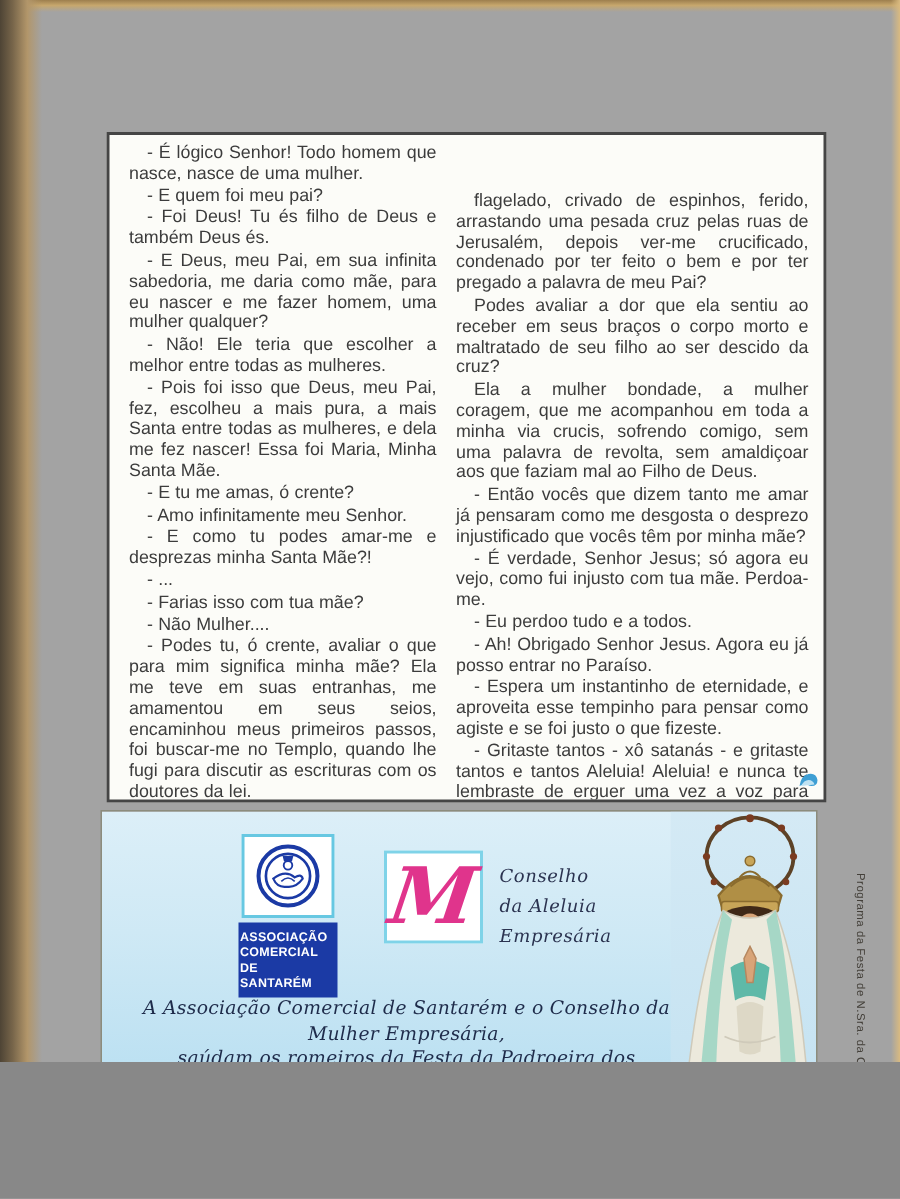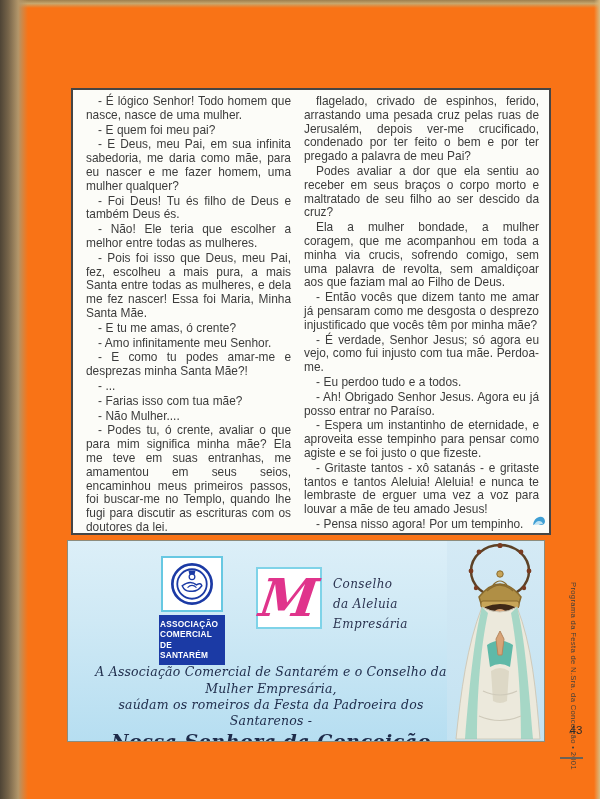--- a/index.html
+++ b/index.html
@@ -1,36 +1,36 @@
 <!DOCTYPE html>
 <html><head>
 <meta charset="utf-8">
 <style>
   html,body{margin:0;padding:0;background:#888;}
   .page{
-    position:relative; width:600px; height:799px; overflow:hidden;
-    background:#f97316;
+    position:relative; width:600px; height:708px; overflow:hidden;
+    background:#a3a3a3;
     font-family:"Liberation Sans", sans-serif;
   }
   .edge-top{position:absolute;left:0;top:0;width:600px;height:8px;
     background:linear-gradient(180deg,#9d7f4e 0%,#c7a76d 45%,rgba(239,210,149,0) 100%);}
   .edge-left{position:absolute;left:0;top:0;width:28px;height:799px;
     background:linear-gradient(90deg,#4e4435 0%,#77654a 30%,#b2966a 65%,rgba(239,210,149,0) 100%);}
   .edge-right{position:absolute;right:0;top:0;width:6px;height:799px;
     background:linear-gradient(270deg,#d9ba80 0%,rgba(239,210,149,0) 100%);}
 
   
   .text-box{
     position:absolute; left:71px; top:88px; width:480px; height:447px;
     box-sizing:border-box; background:#fcfcf8; border:2px solid #454545;
     padding:5px 10px 5px 13px; display:flex; gap:13px; overflow:hidden;
   }
   .col{box-sizing:border-box;}
   .col-left{width:205px;}
-  .col-right{flex:1;}
+  .col-right{flex:1;margin-top:32px;}
   .col p{
     margin:0 0 1px 0; text-indent:12px; text-align:justify;
     font-size:11.9px; line-height:13.8px; color:#3c3c3c;
     word-spacing:0.2px;
   }
   .end-mark{
     position:absolute; left:459px; top:423px; width:14px; height:12px;
   }
 
   
@@ -88,22 +88,22 @@
 <div class="page">
   <div class="edge-top"></div>
   <div class="edge-left"></div>
   <div class="edge-right"></div>
 
   <div class="text-box">
     <div class="col col-left">
 
     <p>- É lógico Senhor! Todo homem que nasce, nasce de uma mulher.</p>
         <p>- E quem foi meu pai?</p>
+        <p>- Foi Deus! Tu és filho de Deus e também Deus és.</p>
         <p>- E Deus, meu Pai, em sua infinita sabedoria, me daria como mãe, para eu nascer e me fazer homem, uma mulher qualquer?</p>
-        <p>- Foi Deus! Tu és filho de Deus e também Deus és.</p>
         <p>- Não! Ele teria que escolher a melhor entre todas as mulheres.</p>
         <p>- Pois foi isso que Deus, meu Pai, fez, escolheu a mais pura, a mais Santa entre todas as mulheres, e dela me fez nascer! Essa foi Maria, Minha Santa Mãe.</p>
         <p>- E tu me amas, ó crente?</p>
         <p>- Amo infinitamente meu Senhor.</p>
         <p>- E como tu podes amar-me e desprezas minha Santa Mãe?!</p>
         <p>- ...</p>
         <p>- Farias isso com tua mãe?</p>
         <p>- Não Mulher....</p>
         <p>- Podes tu, ó crente, avaliar o que para mim significa minha mãe? Ela me teve em suas entranhas, me amamentou em seus seios, encaminhou meus primeiros passos, foi buscar-me no Templo, quando lhe fugi para discutir as escrituras com os doutores da lei.</p>
       </div>

